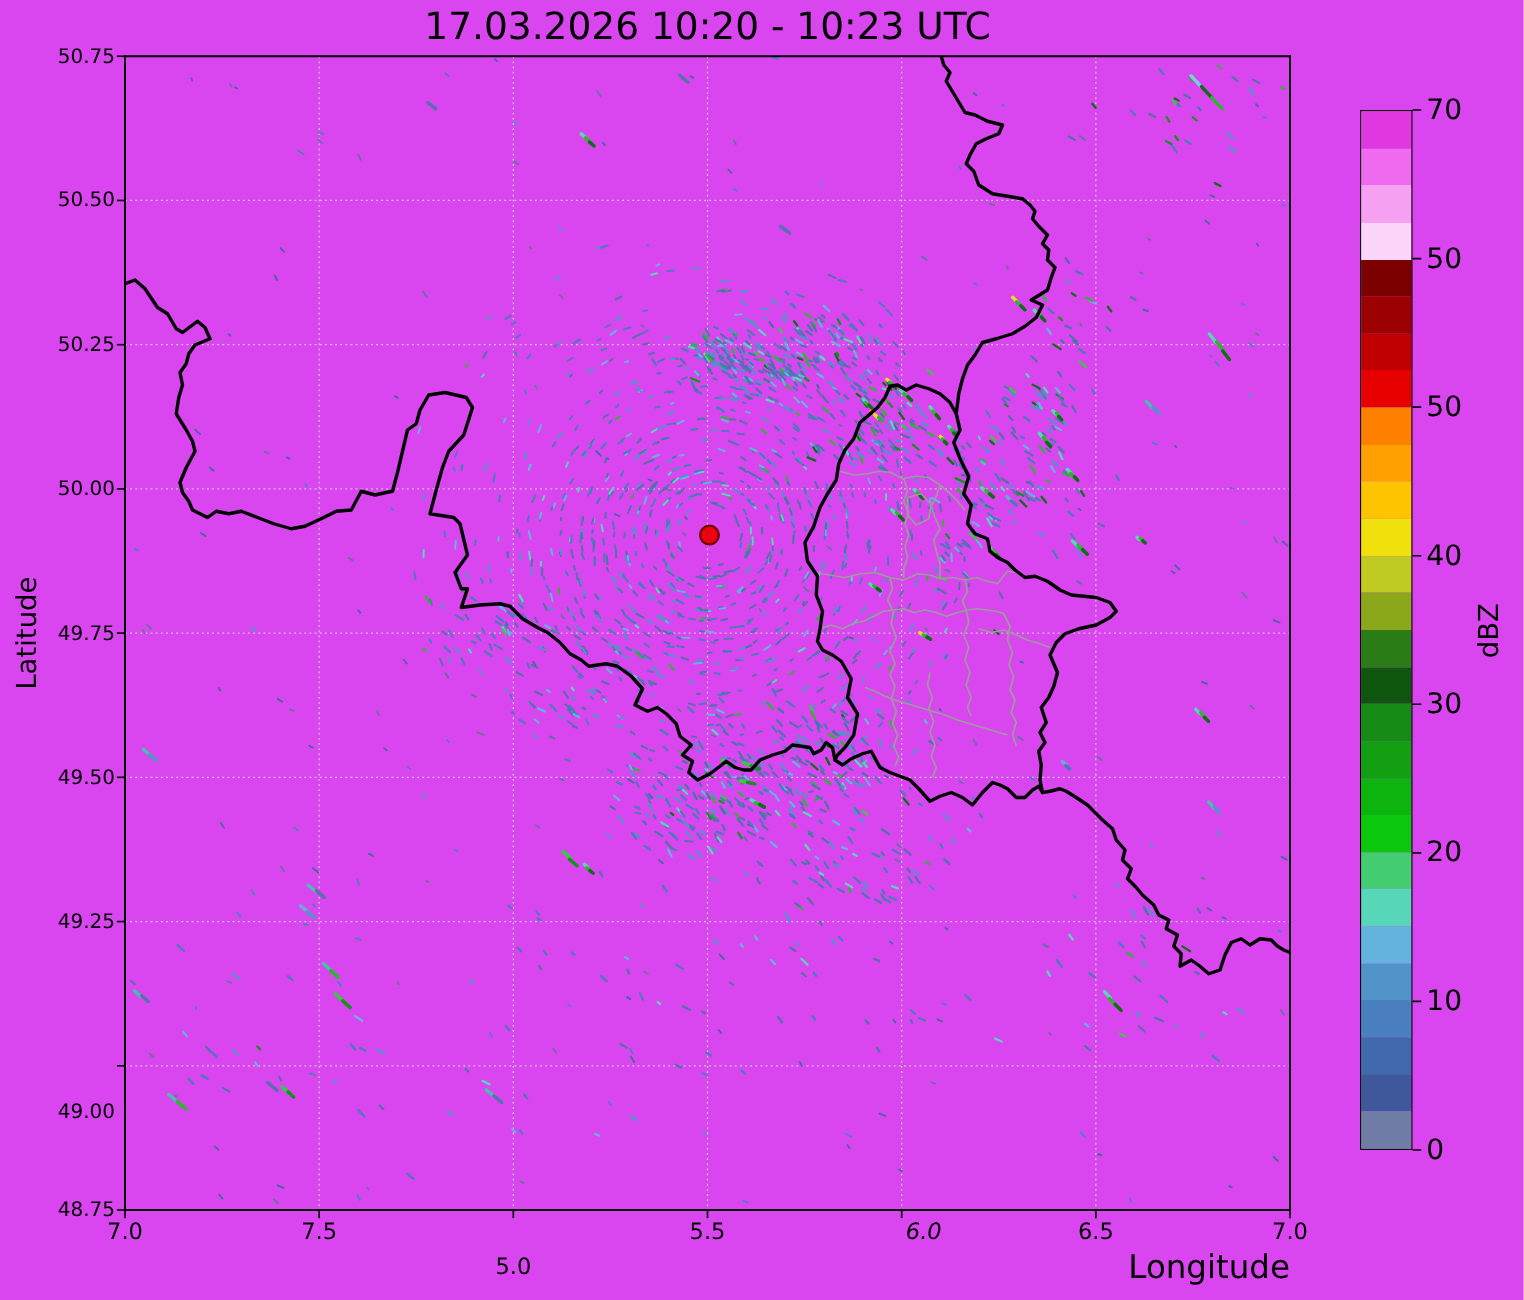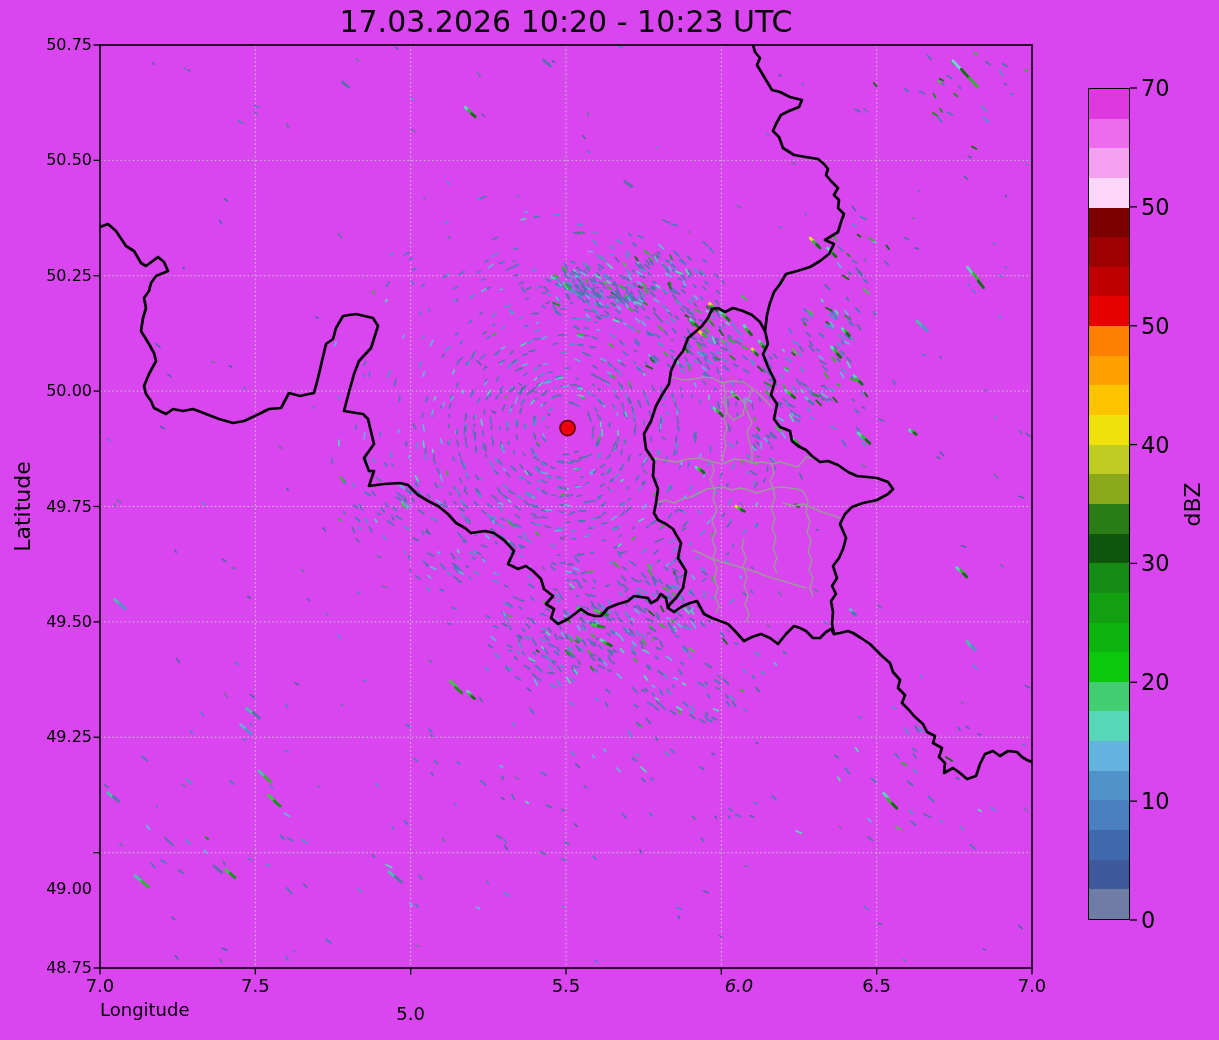--- a/index.html
+++ b/index.html
@@ -3,21 +3,21 @@
 <meta charset="utf-8">
 <style>
   html,body{margin:0;padding:0;background:#ffffff;}
   #fig{position:relative;width:1219px;height:1040px;background:#d946ef;
        font-family:"DejaVu Sans","Liberation Sans",sans-serif;color:#000;overflow:hidden;}
   #plot-svg{position:absolute;left:0;top:0;}
   .figtitle{position:absolute;left:100px;top:4px;width:932px;text-align:center;
             font-size:30px;line-height:36px;white-space:nowrap;}
   .annot{position:absolute;left:106px;top:50px;background:#ffffff;border:1.2px solid #000;
          padding:3px 9px 4px 9px;font-size:16px;line-height:21px;white-space:nowrap;}
-  .xlabel{position:absolute;left:100px;top:999px;width:932px;text-align:left;font-size:18px;}
+  .xlabel{position:absolute;left:100px;top:999px;width:932px;text-align:right;font-size:26px;}
   .vlabel{position:absolute;white-space:nowrap;font-size:22px;transform:rotate(-90deg);
           transform-origin:center center;}
   .xtick{position:absolute;width:64px;text-align:center;font-size:18px;line-height:20px;}
   .ytick{position:absolute;width:72px;text-align:right;font-size:16px;line-height:20px;}
   .cbtick{position:absolute;width:56px;text-align:left;font-size:22.5px;line-height:26px;}
   #colorbar{position:absolute;display:flex;flex-direction:column;box-sizing:border-box;
             border:1.3px solid #000;}
   .cbseg{flex:1 1 0;}
 </style>
 </head>

